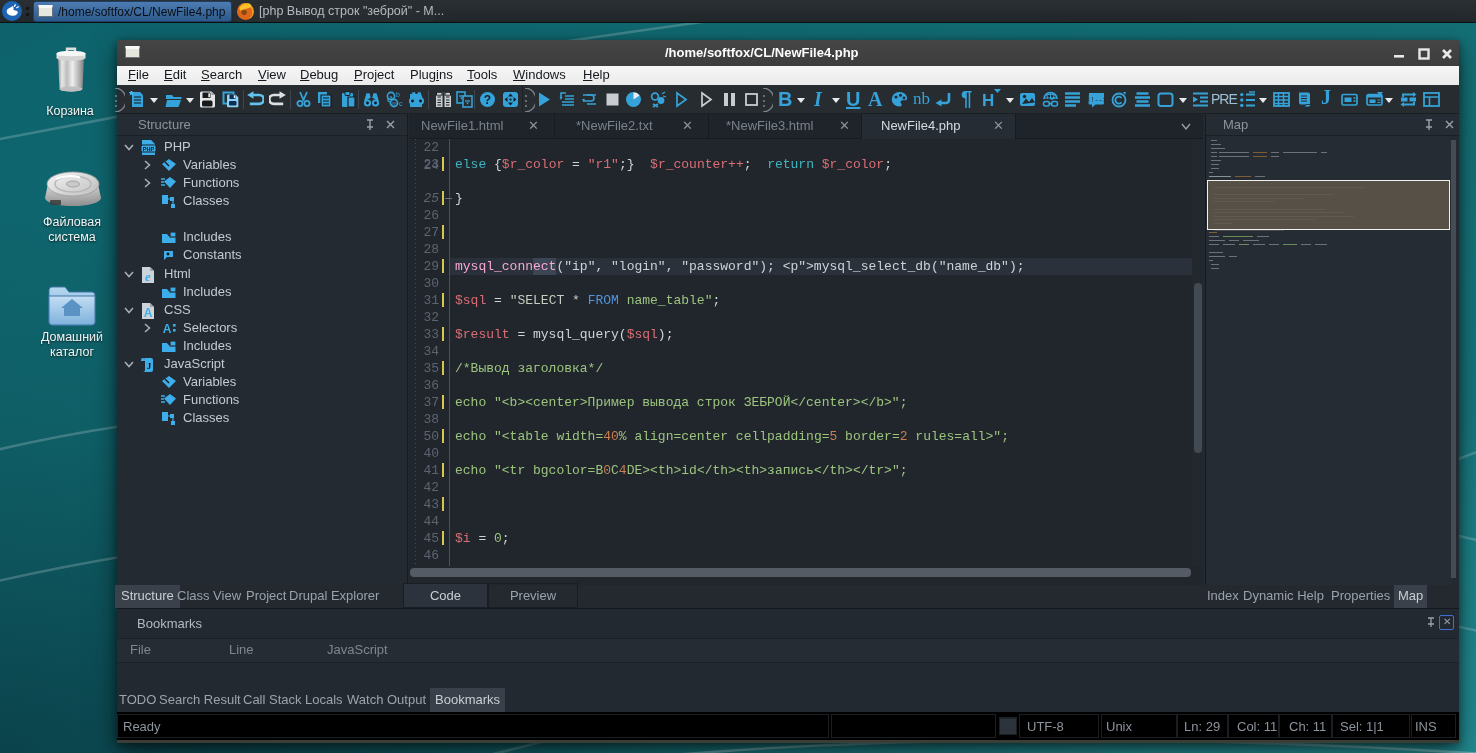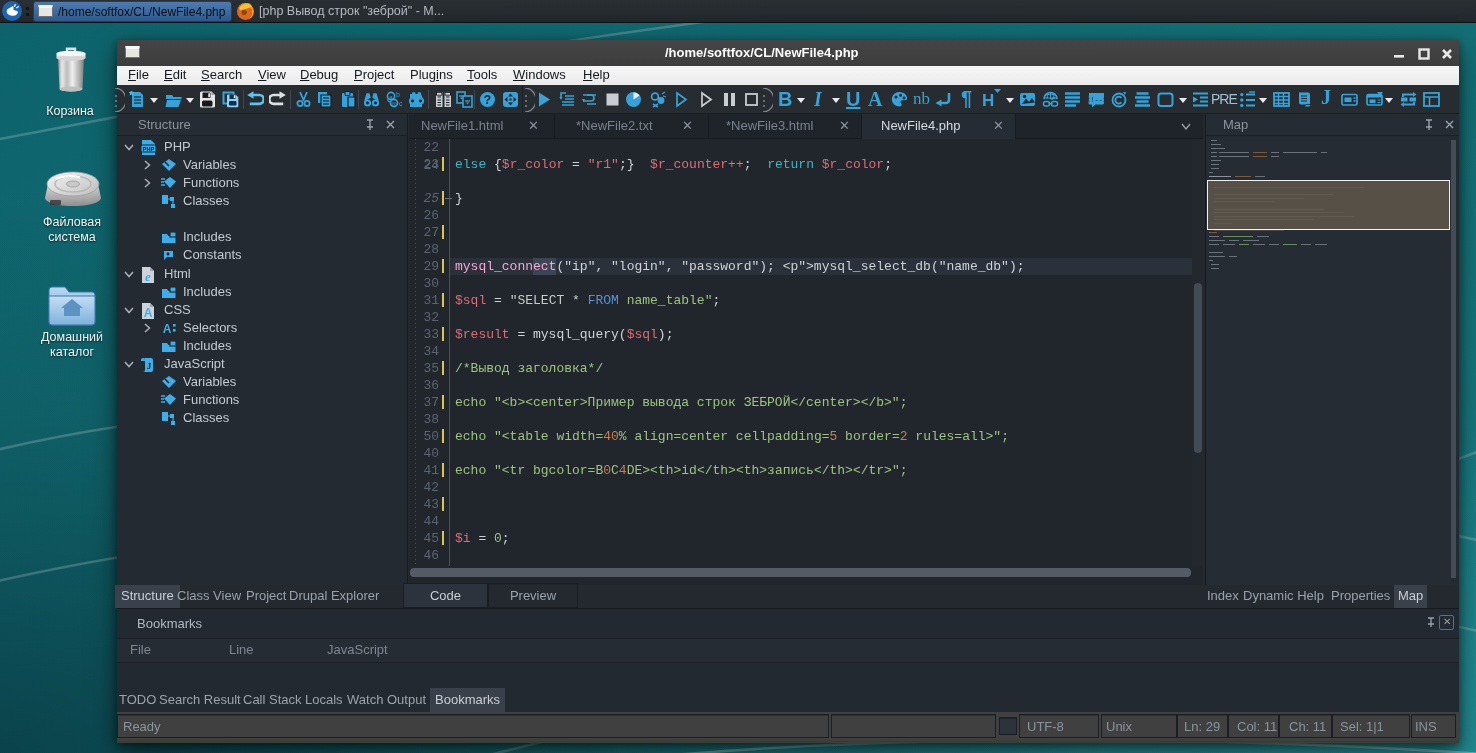--- a/index.html
+++ b/index.html
@@ -51,21 +51,21 @@
 .ftab { position:absolute; top:0; height:23px; line-height:22px; }
 .ftab.on { background:#3a414b; color:#c9ced4; }
 .edtab { position:absolute; top:-2px; height:25px; line-height:24px; text-align:center; border:1px solid #1a1e23; color:#9aa2ab; }
 .edtab.on { background:#2d333c; color:#c8cdd3; }
 
 #bmpanel { position:absolute; left:0; top:568px; width:1342px; height:104px; background:#232930; border-top:1px solid #15191d; }
 #bmhead { position:absolute; left:0; top:0; width:1342px; height:29px; color:#b2b9c1; font-size:13px; }
 #bmcols { position:absolute; left:0; top:29px; width:1342px; height:25px; background:#262c33; border-top:1px solid #1d2127; border-bottom:1px solid #1d2127; color:#7e8791; font-size:13px; }
 #bmtabs { position:absolute; left:0; top:79px; width:1342px; height:25px; color:#9ba3ac; font-size:13px; }
 
-#statusbar { position:absolute; left:0; top:672px; width:1342px; height:28px; background:#404040; color:#8b939c; font-size:13px; }
+#statusbar { position:absolute; left:0; top:672px; width:1342px; height:28px; background:#000000; color:#8b939c; font-size:13px; }
 .sbox { position:absolute; top:2px; height:24px; line-height:23px; border:1px solid #1b1f24; box-shadow:inset 0 1px 0 rgba(0,0,0,.25); }
 #winbottom { position:absolute; left:0; top:700px; width:1342px; height:3px; background:#3a3e36; }
 </style></head>
 <body>
 <svg id="desk" viewBox="0 0 1476 753" preserveAspectRatio="none">
  <defs>
   <linearGradient id="bg" x1="0" y1="0" x2="1" y2="1">
    <stop offset="0" stop-color="#0d626b"></stop>
         <stop offset="0.55" stop-color="#147076"></stop>
         <stop offset="1" stop-color="#187d84"></stop>

